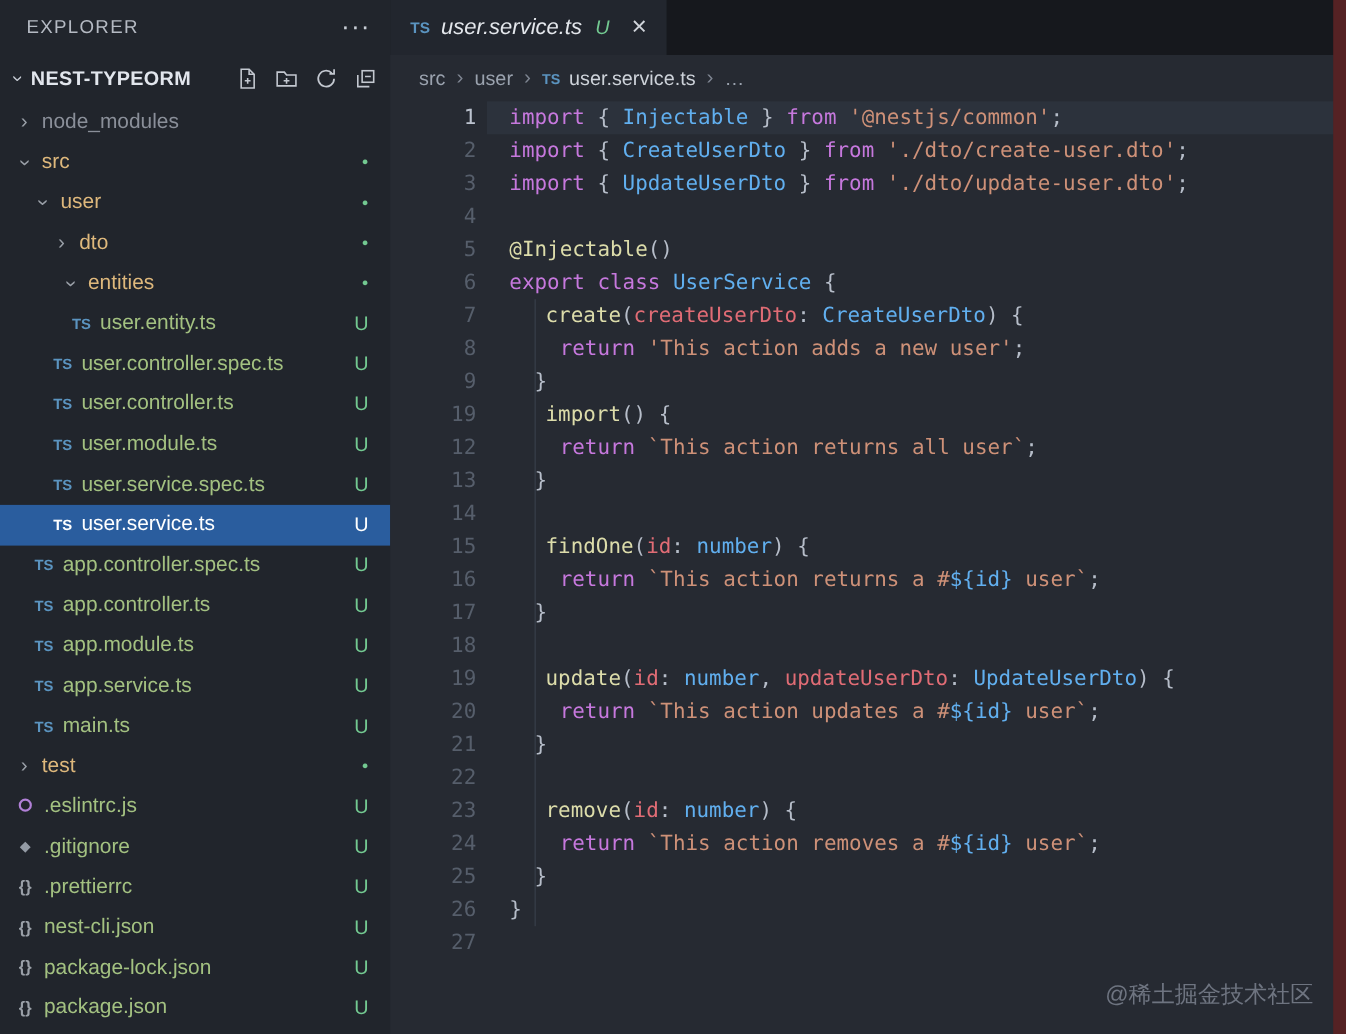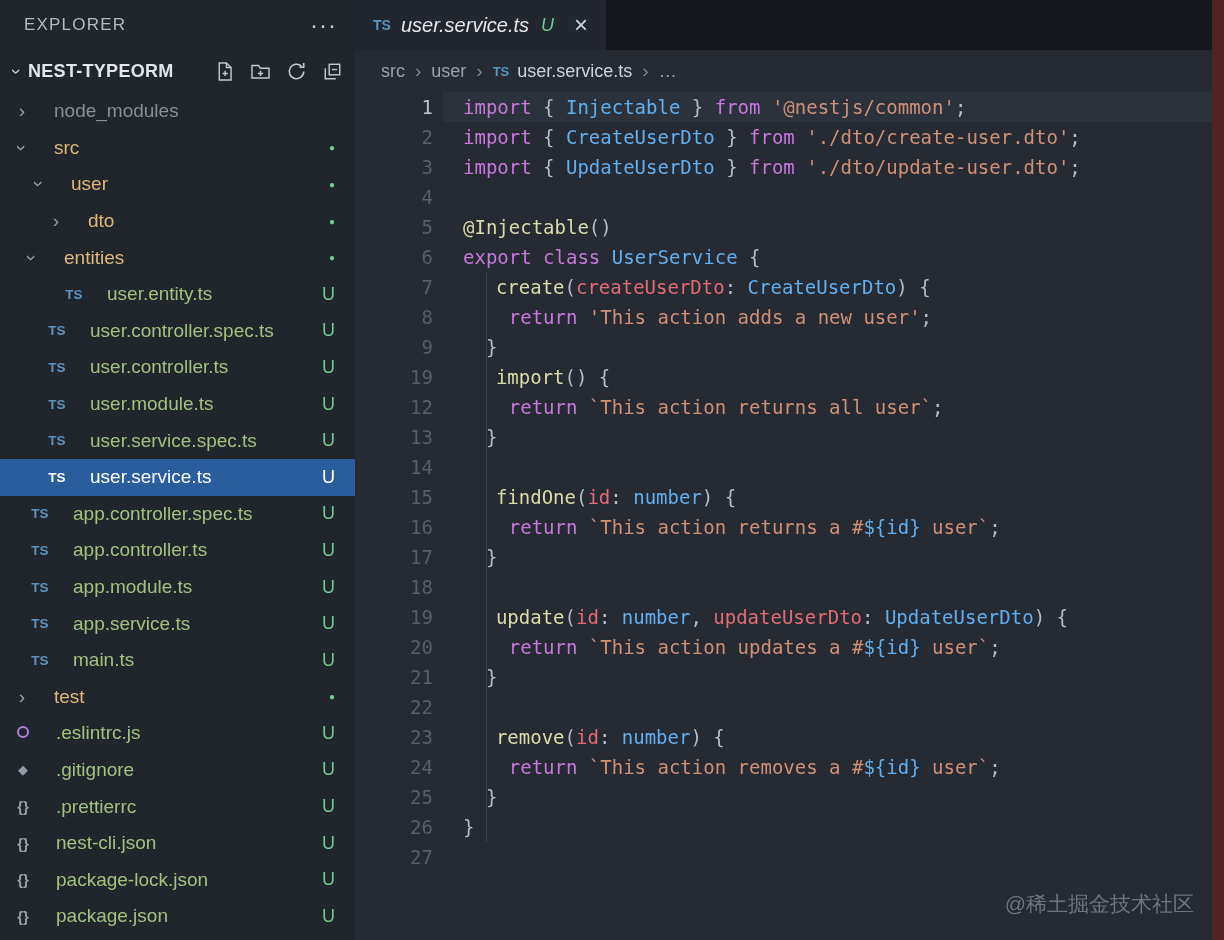--- a/index.html
+++ b/index.html
@@ -20,21 +20,21 @@
 
   .tree { flex:1; overflow:hidden; padding-top:1px; }
   .trow { height:36.6px; display:flex; align-items:center; font-size:19px; padding-right:20px; cursor:pointer; }
   .chev { width:24px; flex:none; color:#9aa0a8; font-size:19px; text-align:center; }
   .chev.down { transform:rotate(90deg); }
   .ficon { width:26px; flex:none; text-align:center; font-size:14px; }
   .ficon.ts { color:var(--ts-icon,#5b94c0); font-weight:bold; font-size:13.5px; }
   .ficon.json { color:#9aa0a8; font-weight:bold; font-size:15px; }
   .ficon.git { color:#949ba5; font-size:13px; }
   .eslint-ring { display:inline-block; width:12px; height:12px; border:2.5px solid #b180d7; border-radius:50%; }
-  .tlabel { margin-left:20px; white-space:nowrap; }
+  .tlabel { margin-left:4px; white-space:nowrap; }
   .tlabel.folder { color:var(--folder,#deb87c); }
   .tlabel.file { color:var(--file-green,#a3c181); }
   .tlabel.ignored { color:var(--ignored,#8a8f99); }
   .tbadge { margin-left:auto; color:var(--badge,#73c991); font-size:18px; }
   .tbadge.dot { font-size:10px; }
   .trow.selected { background:var(--select-bg,#2a5d9e); }
   .trow.selected .tlabel, .trow.selected .tbadge, .trow.selected .ficon.ts { color:#ffffff; }
 
   
   .editor { flex:1; position:relative; background:var(--editor-bg,#262a32); display:flex; flex-direction:column; overflow:hidden; }
@@ -125,21 +125,21 @@
         <div class="trow" style="padding-left: 27px;">
           <span class="chev down">›</span>
           <span class="tlabel folder">user</span>
           <span class="tbadge dot">●</span>
         </div>
         <div class="trow" style="padding-left: 44px;">
           <span class="chev">›</span>
           <span class="tlabel folder">dto</span>
           <span class="tbadge dot">●</span>
         </div>
-        <div class="trow" style="padding-left: 20px;">
+        <div class="trow" style="padding-left: 52px;">
           <span class="chev down">›</span>
           <span class="tlabel folder">entities</span>
           <span class="tbadge dot">●</span>
         </div>
         <div class="trow" style="padding-left: 61px;">
           <span class="ficon ts">TS</span>
           <span class="tlabel file">user.entity.ts</span>
           <span class="tbadge">U</span>
         </div>
         <div class="trow" style="padding-left: 44px;">

